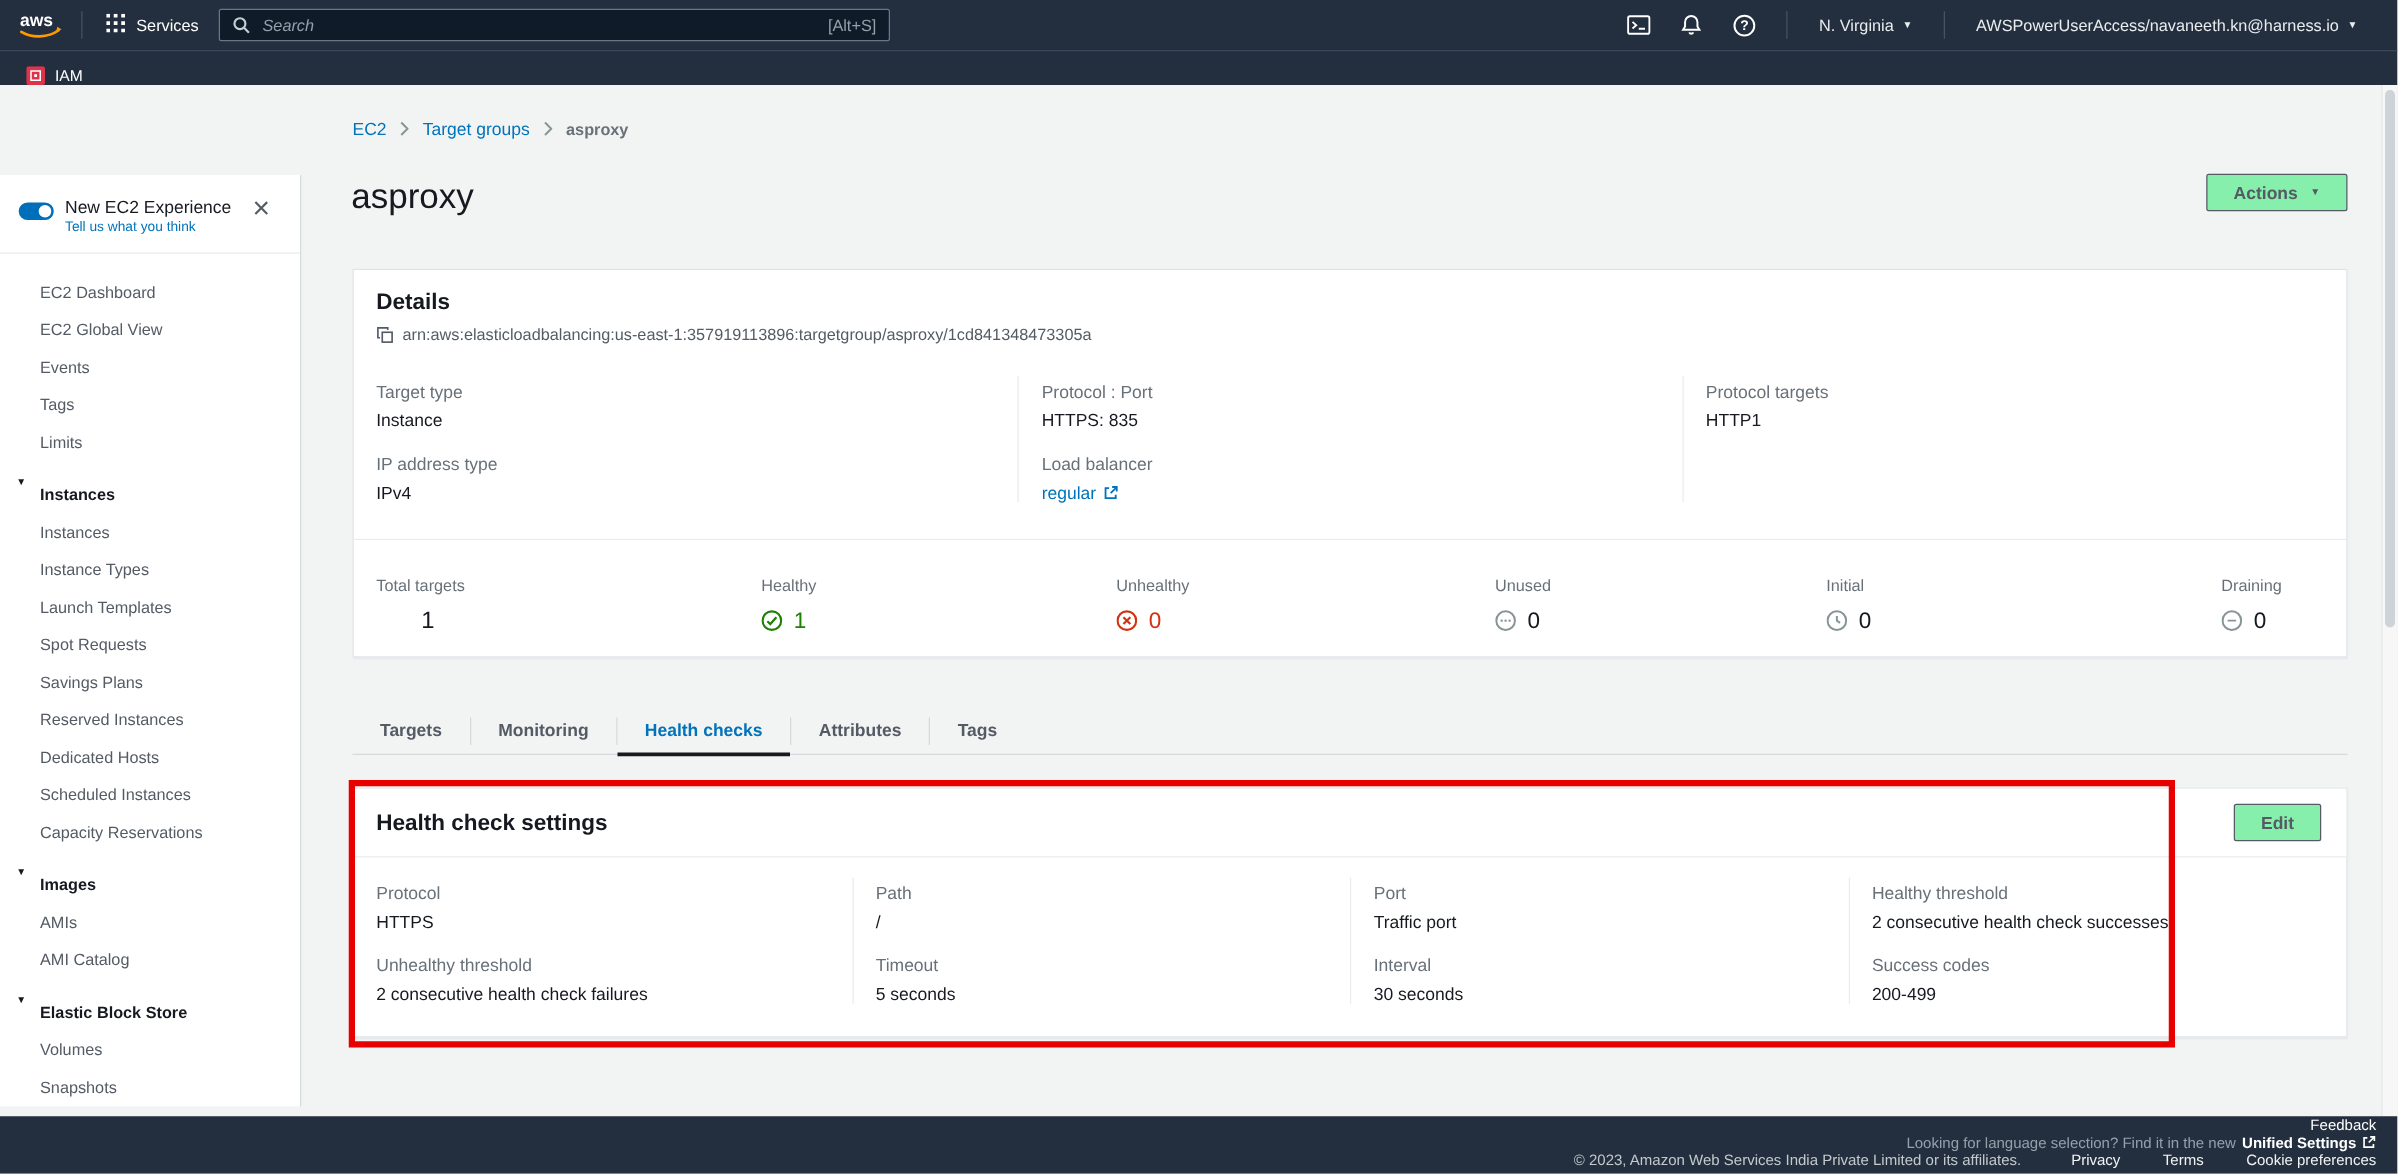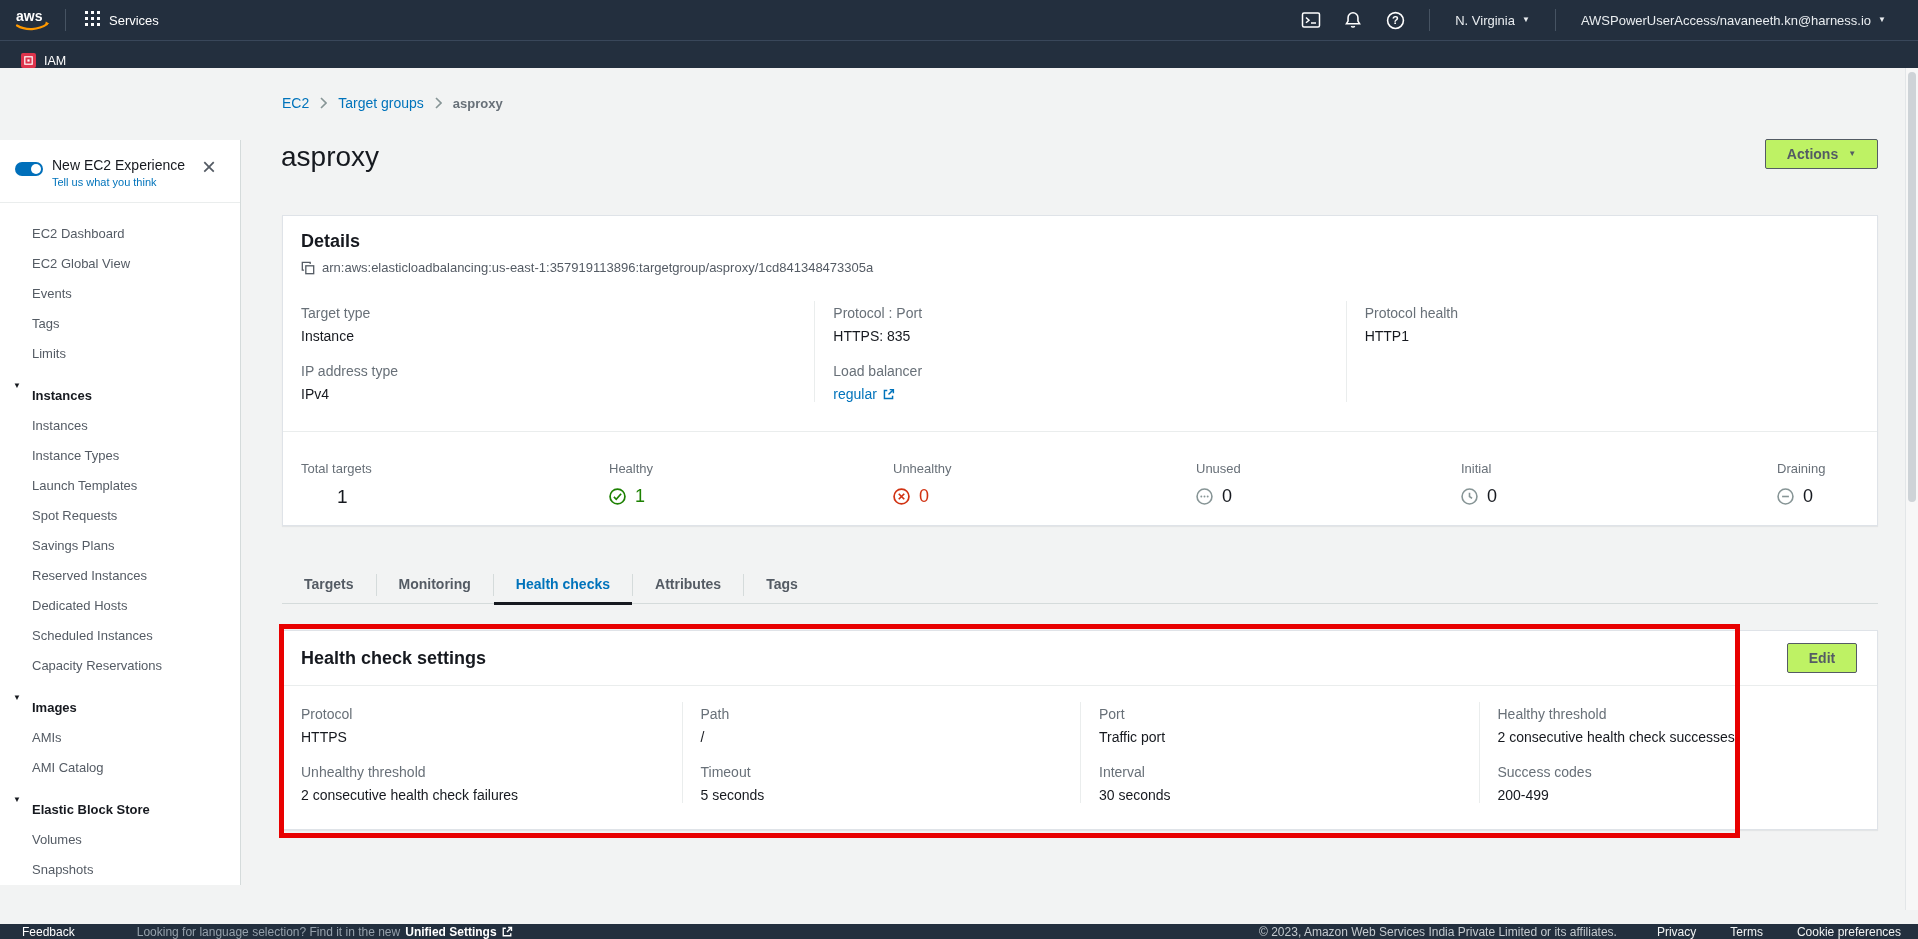--- a/index.html
+++ b/index.html
@@ -54,21 +54,21 @@
   .nav-header { height:30px; line-height:30px; padding-left:32px; font-weight:700;
     color:#16191f; position:relative; margin-top:12px; cursor:pointer; white-space:nowrap; }
   .nav-header .caret { position:absolute; left:13px; top:1px; font-size:8px; color:#16191f; }
   
   .breadcrumb { position:absolute; left:282px; top:95px; display:flex;
     align-items:center; gap:11px; font-size:14px; }
   .crumb-link { color:#0073bb; cursor:pointer; }
   .crumb-current { color:#687078; font-weight:700; font-size:13px; }
   .page-title { position:absolute; left:281px; top:141px; font-size:28px;
     font-weight:500; color:#16191f; }
-  .btn { background:#bef264; border:1px solid #545b64; border-radius:2px;
+  .btn { background:#86efac; border:1px solid #545b64; border-radius:2px;
     color:#545b64; font-weight:700; font-size:14px; display:flex;
     align-items:center; justify-content:center; cursor:pointer;
     font-family:"Liberation Sans",sans-serif; }
   .actions-btn { position:absolute; left:1765px; top:139px; width:113px;
     height:30px; gap:10px; }
   
   .card { background:#fff; border:1px solid #dfe3e8;
     box-shadow:0 1px 1px rgba(0,22,33,.06); }
   .details-card { position:absolute; left:282px; top:215px; width:1596px; height:311px; }
   .card-h2 { font-size:18px; font-weight:700; margin:15px 18px 0; }
@@ -115,23 +115,23 @@
   .hc-col + .hc-col { border-left:1px solid #eaeded; }
   
   .annotation-box { position:absolute; left:279px; top:624px; width:1461px;
     height:214px; border:5px solid #e80000; z-index:40; pointer-events:none; }
   
   .scrollbar { position:absolute; right:0; top:68px; width:13px; height:842px;
     background:#f7f7f7; border-left:1px solid #e3e6e8; z-index:15; }
   .scroll-thumb { position:absolute; left:2px; right:2px; top:4px; height:430px;
     background:#ced3d7; border-radius:5px; cursor:pointer; }
   
-  .footer { position:absolute; left:0; bottom:0; width:1918px; height:15px;
-    background:#232f3e; display:flex; align-items:center; font-size:12px;
-    padding:0 17px 0 22px; z-index:20; }
+  .footer { position:absolute; left:0; bottom:0; width:1918px; height:46px;
+    background:#232f3e; display:flex; align-items:flex-end; font-size:12px;
+    padding:0 17px 0 22px; z-index:20;flex-direction:column; }
   .f-feedback { color:#fff; cursor:pointer; }
   .f-lang { margin-left:62px; color:#95a0ab; display:flex; align-items:center; gap:5px; }
   .f-lang .f-lang-link { color:#fff; font-weight:700; cursor:pointer;
     display:inline-flex; align-items:center; gap:4px; }
   .f-right { margin-left:auto; display:flex; align-items:center; }
   .f-copy { color:#c3c9ce; margin-right:40px; }
   .f-link { color:#f1f3f3; margin-left:34px; cursor:pointer; }
 </style>
 </head>
 <body>
@@ -156,20 +156,30 @@
             <rect x="6" y="6" width="3" height="3"></rect>
             <rect x="12" y="6" width="3" height="3"></rect>
           <rect x="0" y="12" width="3" height="3"></rect>
             <rect x="6" y="12" width="3" height="3"></rect>
             <rect x="12" y="12" width="3" height="3"></rect>
         </g>
       </svg>
     </span>
     <span>Services</span>
   </span>
+  <div class="searchbox">
+    <span style="display:flex;">
+      <svg width="14" height="14" viewBox="0 0 16 16" fill="none" stroke="#c5ced6" stroke-width="2">
+          <circle cx="6.8" cy="6.8" r="5"></circle>
+          <path d="M10.6 10.6l4.4 4.4"></path>
+        </svg>
+    </span>
+    <input type="text" placeholder="Search" style="">
+    <span class="search-shortcut">[Alt+S]</span>
+  </div>
   <div class="tb-right">
     <span class="tb-iconbtn">
       <svg width="20" height="18" viewBox="0 0 20 18" fill="none" stroke="#ffffff" stroke-width="1.5">
         <rect x="1.5" y="2" width="17" height="14" rx="1.5"></rect>
         <path d="M5 6.5l3 2.7L5 11.8"></path>
           <path d="M10 12h5"></path>
       </svg>
     </span>
     <span class="tb-iconbtn">
       <svg width="18" height="18" viewBox="0 0 16 16" fill="none" stroke="#ffffff" stroke-width="1.4">
@@ -313,21 +323,21 @@
                 <path d="M6.5 3H3v10h10V9.5"></path>
                 <path d="M9.5 2H14v4.5"></path>
                 <path d="M14 2L8 8"></path>
               </svg>
           </span>
         </div>
       </div>
     </div>
     <div class="d-col">
       <div class="field">
-        <div class="f-label">Protocol health</div>
+        <div class="f-label">Protocol targets</div>
         <div class="f-value">HTTP1</div>
       </div>
     </div>
   </div>
   <div class="card-sep"></div>
   <div class="stats-row">
     <div class="stat stat-0">
       <div class="s-label">Total targets</div>
       <div class="s-valrow">
           <span class="s-num">1</span>

